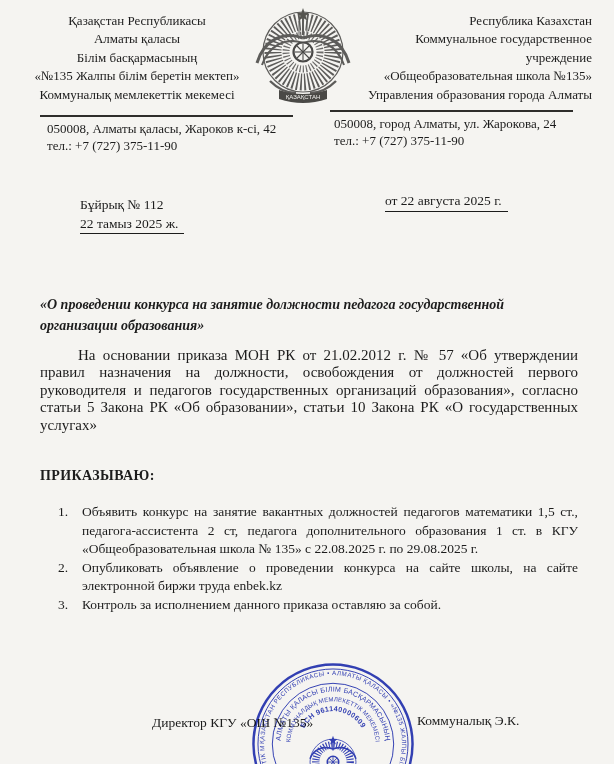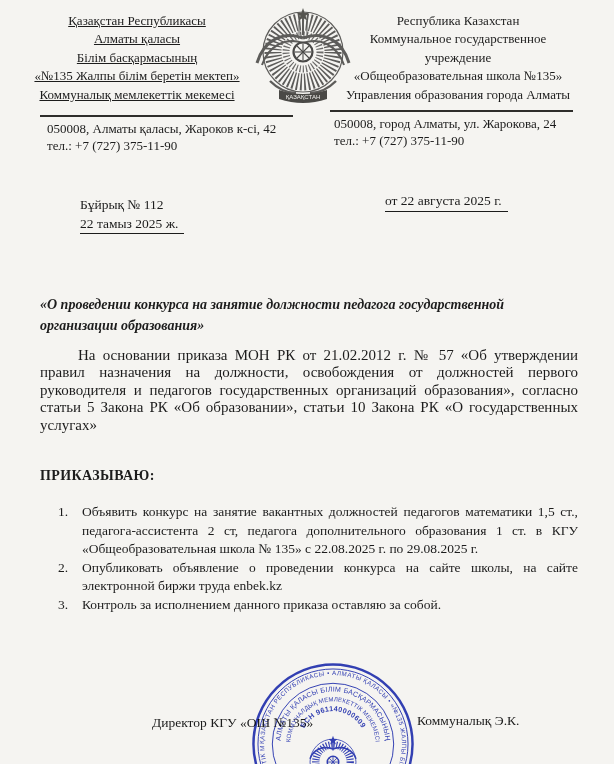--- a/index.html
+++ b/index.html
@@ -9,22 +9,22 @@
     overflow:hidden;
     background:#f5f4f1;
     font-family:"Liberation Serif", serif;
     color:#1c1c1c;
   }
   .abs { position:absolute; }
   .nowrap { white-space:nowrap; }
 
   
   .hdr { text-align:center; font-size:13px; line-height:18.4px; }
-  .hdr-left  { left:34px;  top:12px; width:206px;text-decoration:underline; }
-  .hdr-right { left:324px; top:12px; width:268px; }
+  .hdr-left  { left:34px;  top:12px; width:206px; }
+  .hdr-right { left:324px; top:12px; width:268px;text-align:right; }
   .emblem-box { left:252px; top:5px; width:102px; height:101px; }
 
   .rule { background:#2e2d2b; height:2px; }
   .rule-left  { left:40px;  top:115px; width:253px; }
   .rule-right { left:330px; top:110px; width:243px; }
 
   .addr { font-size:13px; line-height:17px; }
   .addr-left  { left:47px;  top:120px; }
   .addr-right { left:334px; top:115px; }
 

